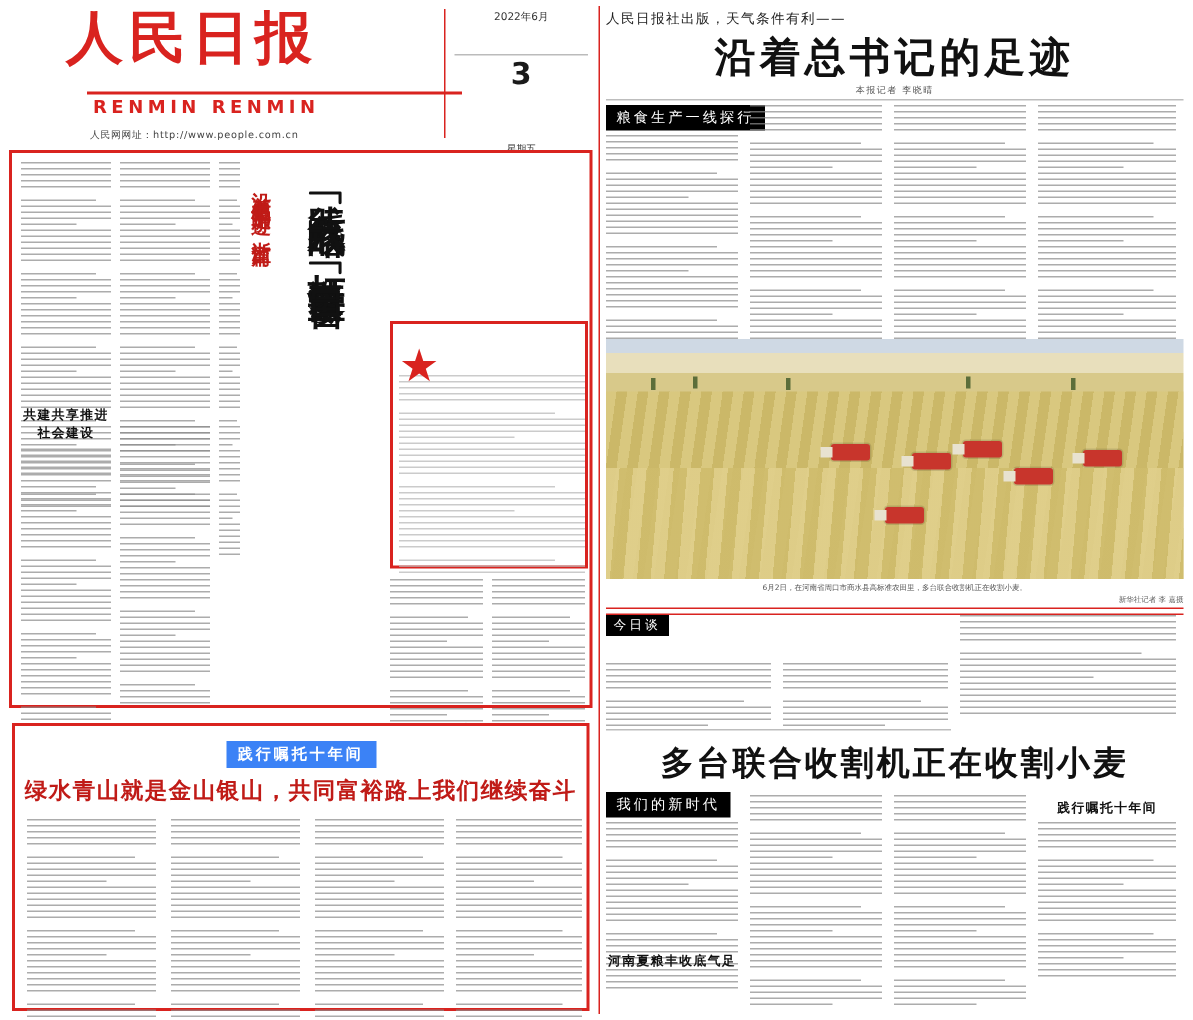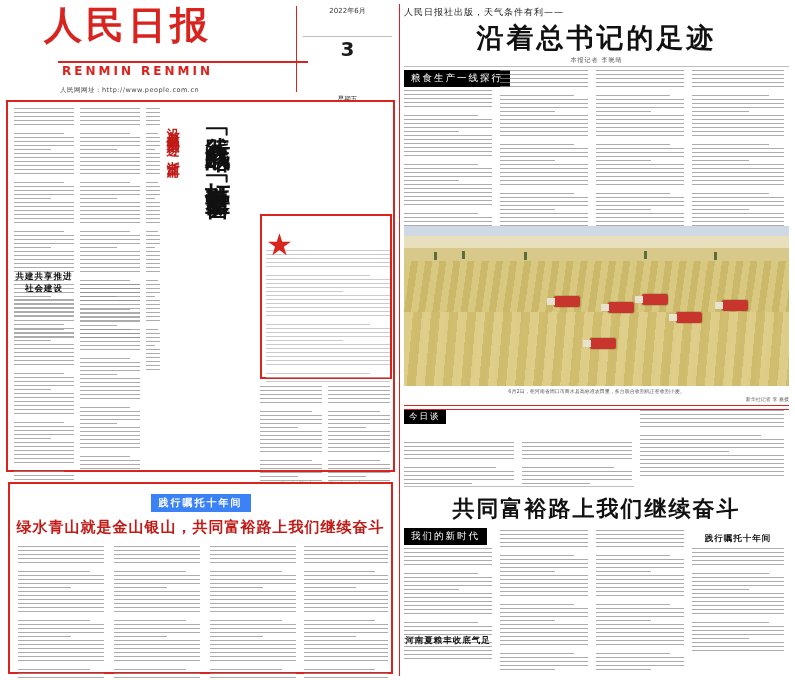--- a/index.html
+++ b/index.html
@@ -998,21 +998,21 @@
         <div class="ln"></div>
         <div class="ln"></div>
         <div class="ln"></div>
         <div class="ln"></div>
         <div class="ln"></div>
         <div class="gap"></div>
       </div>
     </div>
 
   <div class="divider" style="left:404px;top:486px;width:230px;"></div>
-  <div class="sect-head" style="left:404px;top:494px;width:385px;text-align:center;font-size:22px;letter-spacing:2px;">共同富裕路上我们继续奋斗</div>
+  <div class="sect-head" style="left:404px;top:494px;width:385px;text-align:center;font-size:22px;letter-spacing:2px;">多台联合收割机正在收割小麦</div>
 
   <span class="redtag" style="left:404px;top:528px;">我们的新时代</span>
   <div class="col" style="left:404px;top:548px;width:88px;">
       <div class="lines" id="q1">
         <div class="ln"></div>
         <div class="ln"></div>
         <div class="ln"></div>
         <div class="ln"></div>
         <div class="ln"></div>
         <div class="gap"></div>

